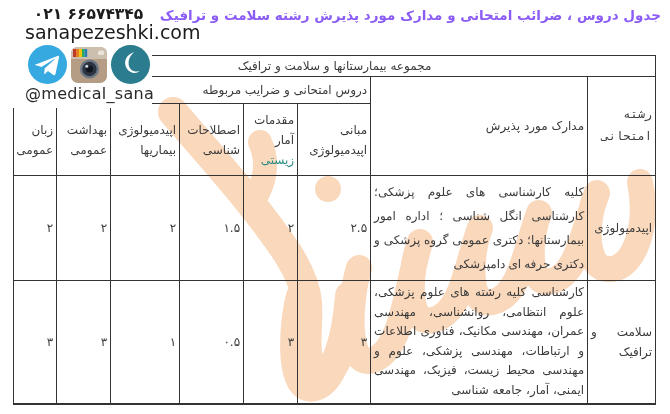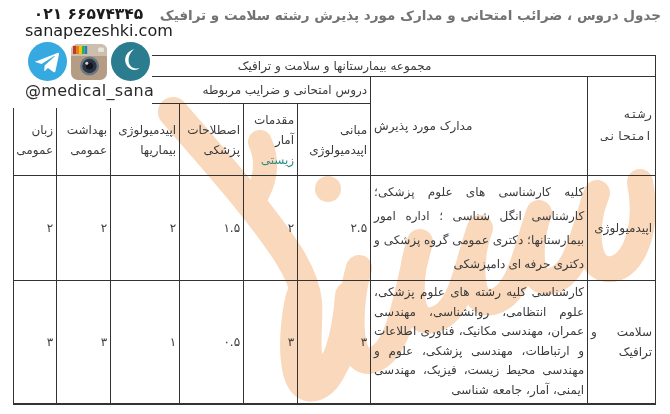--- a/index.html
+++ b/index.html
@@ -7,30 +7,30 @@
     width:670px;height:414px;position:relative;overflow:hidden;
     background:#ffffff;
     font-family:"DejaVu Sans",sans-serif;
     color:#3b3b3b;
   }
   
   .watermark{position:absolute;left:0;top:0;z-index:0;pointer-events:none;}
   
   .page-title{
     position:absolute;top:7px;right:9px;z-index:2;
-    direction:rtl;font-weight:bold;font-size:13.5px;color:#737373;
+    direction:rtl;font-weight:bold;font-size:13.5px;color:#8b5cf6;
     white-space:nowrap;
   }
   
   .contact{
     position:absolute;left:0;top:0;width:152px;height:108px;z-index:3;
     background:#ffffff;text-align:center;box-sizing:border-box;padding-top:5px;padding-left:25px;
   }
   .contact .phone{font-weight:bold;font-size:15.5px;color:#1c1c1c;letter-spacing:2px;direction:ltr;}
-  .contact .site{font-size:16px;color:#1c1c1c;margin-top:-2px;}
+  .contact .site{font-size:19px;color:#1c1c1c;margin-top:-2px;}
   .icons{display:flex;justify-content:center;align-items:center;gap:4px;margin-top:2px;}
   .icons svg{display:block;}
   .contact .handle{font-size:16px;color:#2a2a2a;margin-top:0px;letter-spacing:.3px;text-align:center;}
   
   table.main{
     position:absolute;left:13px;top:55px;z-index:1;
     width:642px;border-collapse:collapse;table-layout:fixed;
     direction:rtl;background:transparent;
   }
   table.main td{
@@ -39,21 +39,21 @@
     padding:0 3px;box-sizing:border-box;overflow:hidden;
   }
   tr.r-group td{height:21px;}
   tr.r-subhdr td{height:27px;}
   tr.r-cols td{height:72px;}
   tr.r-data1 td{height:105px;}
   tr.r-data2 td{height:123px;}
   td.group-hdr{text-align:center;font-size:12.5px;}
   td.subjects-hdr{text-align:right;font-size:12.5px;}
   td.field-hdr{line-height:22px;vertical-align:middle;font-family:Liberation Mono, monospace;}
-  td.deg-hdr{text-align:left;font-size:12.5px;}
+  td.deg-hdr{text-align:right;font-size:12.5px;}
   td.subj{text-align:right;line-height:20px;padding:0 2px;}
   td.subj .teal-word{display:block;color:#2e8d84;}
   td.num{text-align:right;font-size:12.5px;padding:0 2px;}
   td.num span{direction:ltr;unicode-bidi:isolate;}
   td.field-cell{text-align:justify;text-align-last:auto;line-height:20px;padding:0 3px;}
   td.deg-cell{text-align:justify;padding:2px 4px;font-size:12.2px;}
   tr.r-data1 td.deg-cell{line-height:24px;font-family:Liberation Serif, serif;}
   tr.r-data2 td.deg-cell{line-height:19.5px;}
   table.main tr:last-child td{border-bottom-width:2px;margin-top:8px;}
 </style>
@@ -128,21 +128,21 @@
       <td class="field-hdr" rowspan="2">رشته امتحانی</td>
       <td class="deg-hdr" rowspan="2">مدارک مورد پذیرش</td>
       <td class="subjects-hdr" colspan="6">دروس امتحانی و ضرایب مربوطه</td>
     </tr>
     <tr class="r-cols">
       <td class="subj"><span>مبانی اپیدمیولوژی</span></td>
       <td class="subj">
         <span>مقدمات آمار</span>
         <span class="teal-word">زیستی</span>
       </td>
-      <td class="subj"><span>اصطلاحات پزشکی</span></td>
+      <td class="subj"><span>اصطلاحات شناسی</span></td>
       <td class="subj"><span>اپیدمیولوژی بیماریها</span></td>
       <td class="subj"><span>بهداشت عمومی</span></td>
       <td class="subj"><span>زبان عمومی</span></td>
     </tr>
     <tr class="r-data1">
       <td class="field-cell">اپیدمیولوژی</td>
       <td class="deg-cell">کلیه کارشناسی های علوم پزشکی؛ کارشناسی انگل شناسی ؛ اداره امور بیمارستانها؛ دکتری عمومی گروه پزشکی و دکتری حرفه ای دامپزشکی</td>
       <td class="num"><span>۲.۵</span></td>
       <td class="num"><span>۲</span></td>
       <td class="num"><span>۱.۵</span></td>

